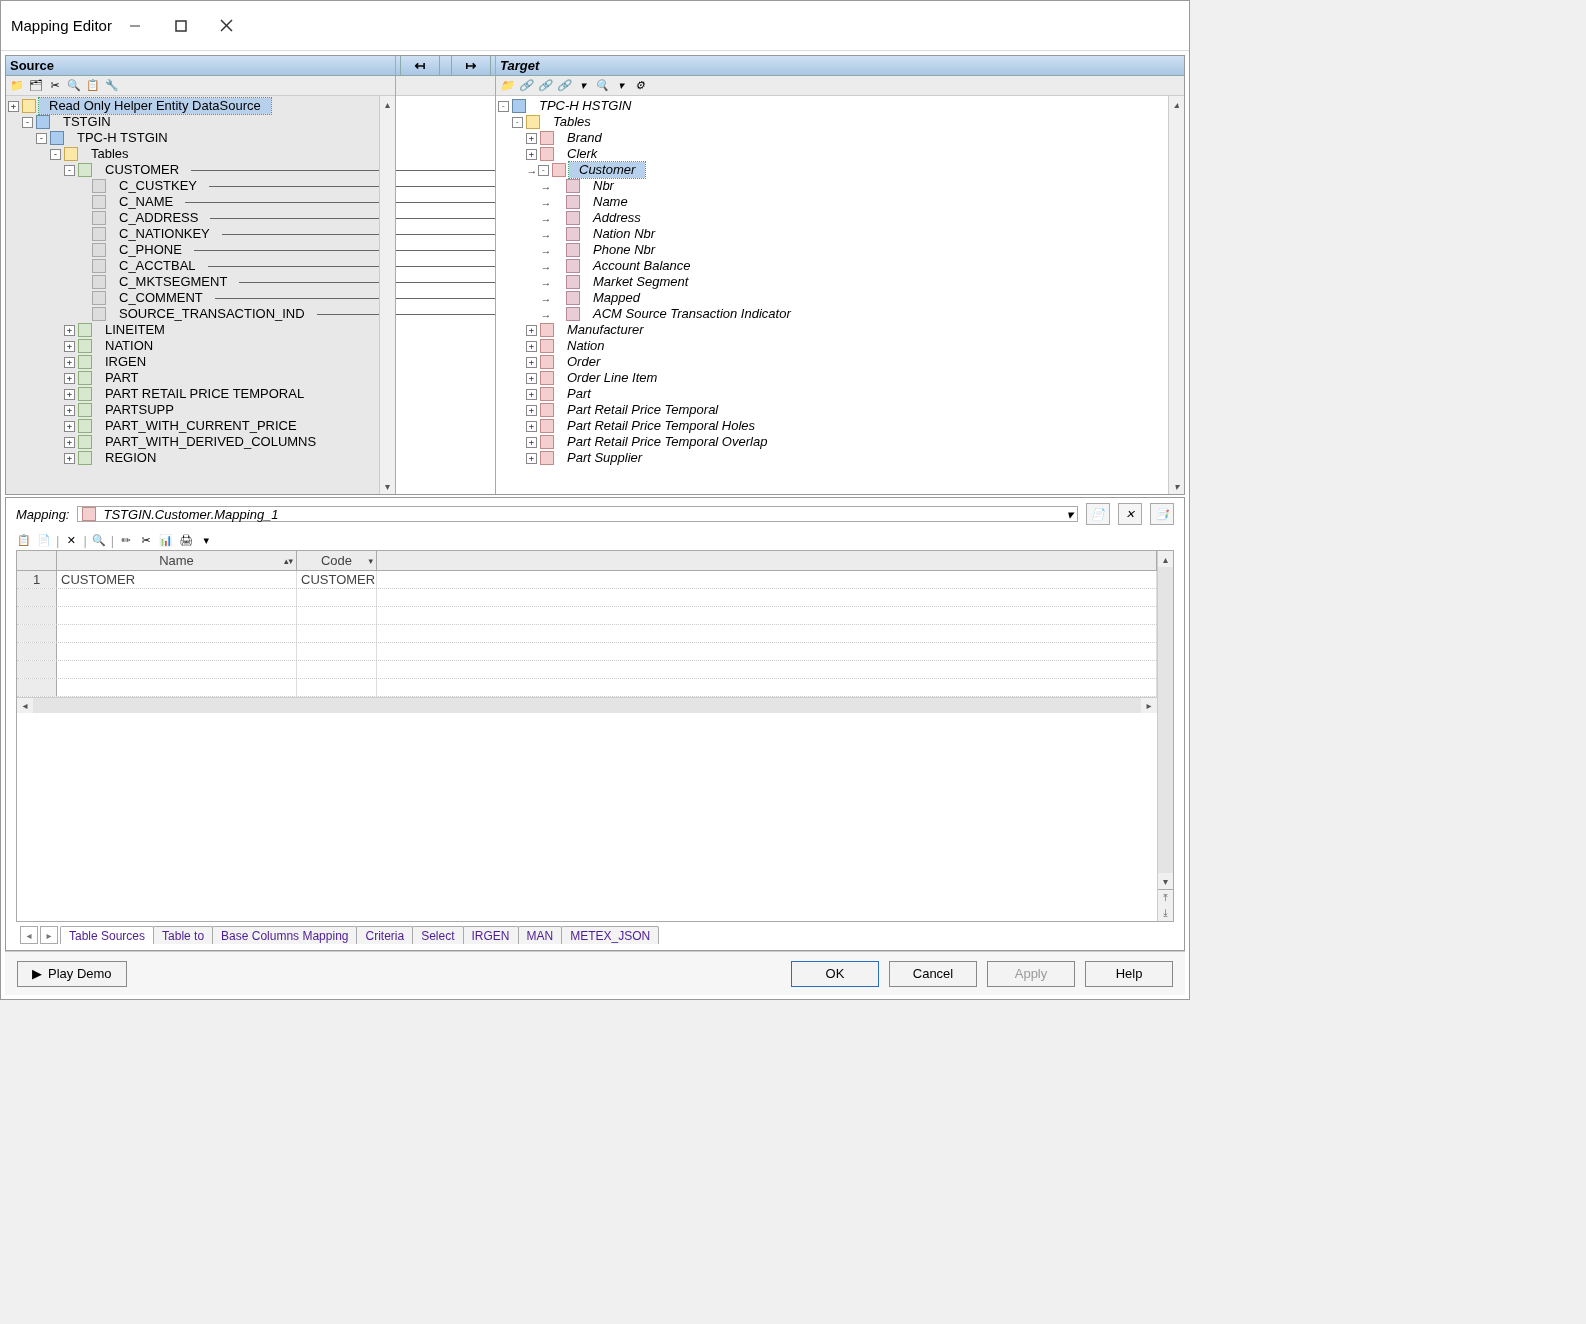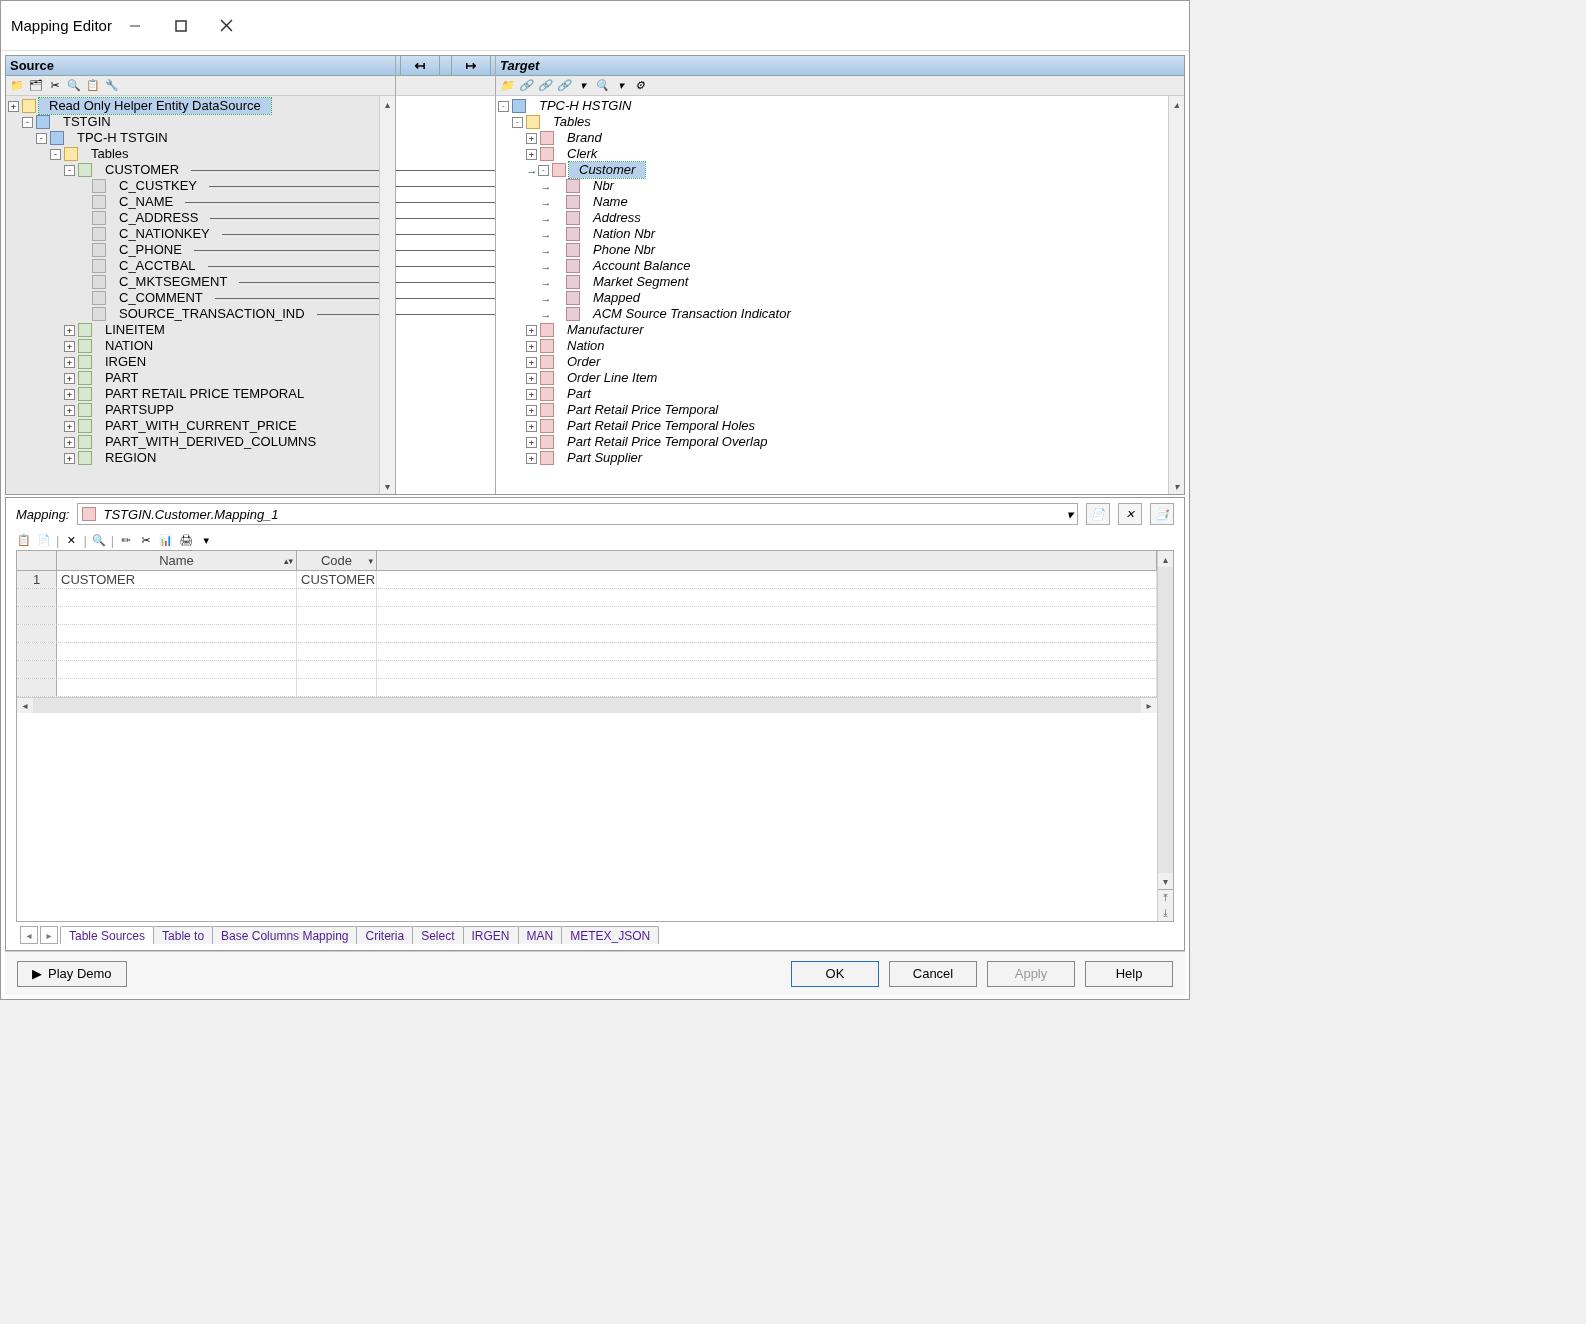--- a/index.html
+++ b/index.html
@@ -39,21 +39,21 @@
   .ico.attr { background:#e8cdd6; border:1px solid #b8899a; }
   .node-label { padding:0 10px; }
   .node-label.sel { background:#b7d1ec; outline:1px dotted #3a6; }
   .leader { flex:1; border-bottom:1px solid #666; height:0; margin-left:2px; }
   .arrowin { width:12px; text-align:center; color:#333; font-size:11px; }
   .middle-body { flex:1; background:#fff; position:relative; }
   .middle-body .mrow { position:absolute; left:0; right:0; border-bottom:1px solid #666; }
   .lower { margin-top:2px; border:1px solid #999; flex:1; display:flex; flex-direction:column; }
   .lower-header { background: linear-gradient(#cfe1f3,#a9c6e4); height:20px; display:flex; align-items:center; padding:0 4px; font-weight:bold; border-bottom:1px solid #8aa; font-size:13px; }
   .maprow { display:flex; align-items:center; height:32px; padding:6px 10px; gap:8px;font-style:italic; }
-  .mapselect { flex:1; height:22px; border:1px solid #aaa; background:#fff; display:flex; align-items:center; padding:0 4px; justify-content:space-between; }
+  .mapselect { flex:1; height:16px; border:1px solid #aaa; background:#fff; display:flex; align-items:center; padding:0 4px; justify-content:space-between; }
   .mapbtn { width:24px; height:22px; border:1px solid #aaa; display:flex; align-items:center; justify-content:center; background:#f5f5f5; font-size:11px; }
   .mapgrid-region { flex:1; display:flex; flex-direction:column; padding:0 10px; }
   .gridtoolbar { height:20px; display:flex; align-items:center; gap:4px; }
   .grid { flex:1; border:1px solid #aaa; background:#fff; position:relative; display:flex; }
   .gridmain { flex:1; overflow:hidden; }
   .gheadrow { display:flex; height:20px; background:#ececec; border-bottom:1px solid #aaa; }
   .gh { border-right:1px solid #aaa; display:flex; align-items:center; justify-content:center; position:relative; color:#444; }
   .gh .sortico { position:absolute; right:3px; font-size:9px; }
   .gh.row0 { width:40px; }
   .gh.name { width:240px; }

